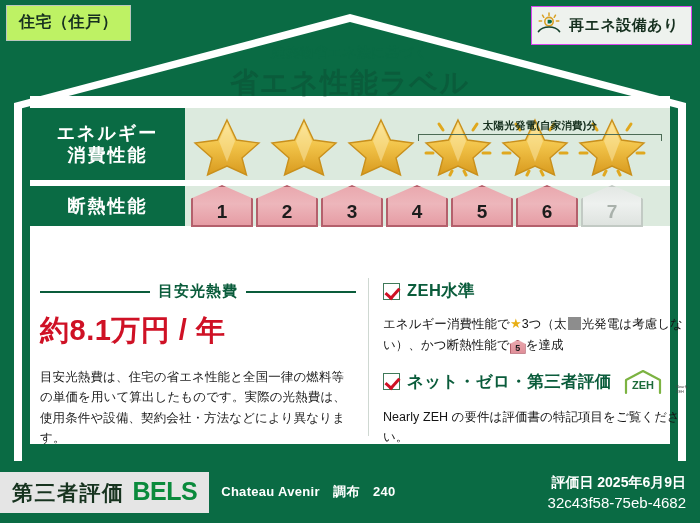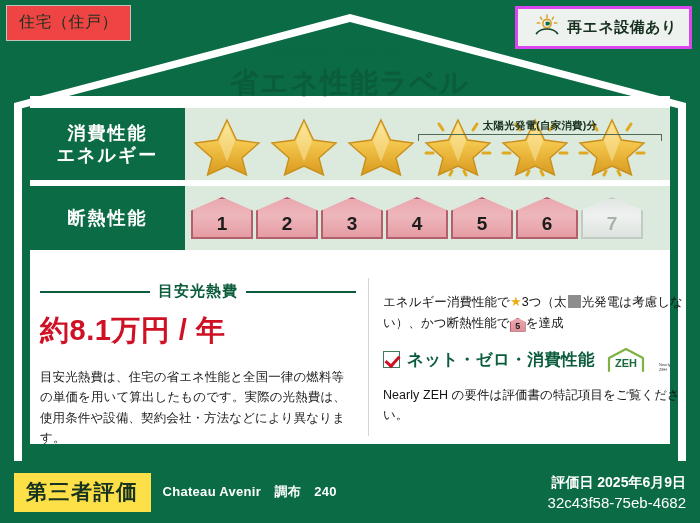--- a/index.html
+++ b/index.html
@@ -34,36 +34,36 @@
     position: absolute;
     left: 30px; top: 96px;
     width: 640px; height: 348px;
     background: #ffffff;
   }
 
   
   .top-tag {
     position: absolute;
     left: 6px; top: 5px;
-    background: #ef4444;
+    background: #bef264;
     border: 1px solid #b9c7bf;
     padding: 6px 12px 7px;
     font-size: 16px;
-    font-weight: normal;
+    font-weight: bold;
     color: #16301f;
     letter-spacing: .5px;
     z-index: 30;
   }
   
   .top-badge {
     position: absolute;
     right: 8px; top: 6px;
     background: #eef2ee;
-    border: 3px solid #d946ef;
-    padding: 5px 12px 6px 16px;
+    border: 1px solid #d946ef;
+    padding: 5px 12px 6px 4px;
     display: flex; align-items: center; gap: 7px;
     z-index: 30;
   }
   .top-badge .txt {
     font-size: 15px; font-weight: bold; color: #16301f; letter-spacing: .5px;
   }
 
   
   .title-block {
     position: absolute; left: 0; right: 0; top: 44px;
@@ -79,21 +79,21 @@
 
   
   .rows { position: absolute; left: 30px; top: 108px; width: 640px; }
   .rrow {
     display: flex; align-items: stretch;
     background: #dceade;
     height: 72px;
     margin-bottom: 6px;
     position: relative;
   }
-  .rrow.insul { height: 64px; text-align: center; }
+  .rrow.insul { height: 40px; text-align: center; }
   .rlabel {
     width: 155px; background: #0a6b44; color: #fff;
     display: flex; flex-direction: column;
     align-items: center; justify-content: center;
     font-size: 18px; font-weight: bold; letter-spacing: 2px;
     line-height: 1.25;
     flex: none;
   }
   .rrow.insul .rlabel { font-size: 18px; }
   .rbody { flex: 1; position: relative; display: flex; align-items: center; }
@@ -196,22 +196,21 @@
     display: inline-flex; align-items: flex-end; gap: 13px; vertical-align: -6px; margin-left: 4px;
   }
 
   
   .footer {
     position: absolute; left: 0; right: 0; bottom: 0; height: 62px;
     background: #0a6b44;
     display: flex; align-items: center;
   }
   .bels-box {
-    margin-left: 14px;
-    background: #fde047; padding: 5px 12px 6px;
+    background: #e5e5e5; padding: 5px 12px 6px;
     display: flex; align-items: baseline; gap: 8px;
   }
   .bels-jp { font-size: 21px; font-weight: bold; color: #17331f; letter-spacing: 1.5px; }
   .bels-en { font-size: 25px; font-weight: bold; color: #0a8a3c; letter-spacing: -.5px; }
   .bldg-name {
     margin-left: 12px; color: #fff; font-size: 13px; font-weight: bold; letter-spacing: .3px;
   }
   .footer-right {
     margin-left: auto; margin-right: 14px; text-align: right; color: #fff;
   }
@@ -249,22 +248,22 @@
 
   <div class="title-block">
     <div class="title-sub">建築物省エネ法に基づく</div>
     <div class="title-main">省エネ性能ラベル</div>
   </div>
 
   <div class="rows">
 
     <div class="rrow">
       <div class="rlabel">
+        <span>エネルギー</span>
         <span>消費性能</span>
-        <span>エネルギー</span>
       </div>
       <div class="rbody">
 
         <div class="solar-note">
           <div class="t">太陽光発電(自家消費)分</div>
           <div class="solar-bracket"></div>
         </div>
 
         <div class="stars">
 
@@ -365,48 +364,53 @@
       </div>
       <div class="cost-value">約8.1万円 / 年</div>
       <div class="cost-note">目安光熱費は、住宅の省エネ性能と全国一律の燃料等の単価を用いて算出したものです。実際の光熱費は、使用条件や設備、契約会社・方法などにより異なります。</div>
     </div>
 
     <div class="vdiv"></div>
 
     <div class="lower-right">
 
       <div>
+        <div class="check-line">
+          <span class="chk"></span>
+          <span class="chk-title">ZEH水準</span>
+        </div>
         <div class="chk-desc">
           <span>エネルギー消費性能で</span><span class="inline-star">★</span><span>3つ（太</span><span class="redact"></span><span>光発電は考慮しない）、かつ断熱性能で</span><span class="mini-grade">5</span><span>を達成</span>
         </div>
       </div>
 
       <div class="blk2">
         <div class="check-line">
           <span class="chk"></span>
-          <span class="chk-title">ネット・ゼロ・消費性能</span>
+          <span class="chk-title">ネット・ゼロ・第三者評価</span>
           <span class="zeh-logo">
             <svg width="40" height="26" viewBox="0 0 40 26">
               <path d="M3 24 V11 L20 2 L37 11 V24" fill="none" stroke="#7cb342" stroke-width="2.2" stroke-linecap="round" stroke-linejoin="round"></path>
               <text x="20" y="20" text-anchor="middle" font-family="Liberation Sans, sans-serif" font-size="11" font-weight="bold" fill="#1c6b3a">ZEH</text>
             </svg>
             <svg width="16" height="12" viewBox="0 0 16 12">
               <text x="0" y="5" font-family="Liberation Sans, sans-serif" font-size="4" fill="#444">Nearly</text>
               <text x="0" y="10" font-family="Liberation Sans, sans-serif" font-size="4" fill="#444">ZEH</text>
             </svg>
           </span>
         </div>
         <div class="chk-desc">Nearly ZEH の要件は評価書の特記項目をご覧ください。</div>
       </div>
     </div>
   </div>
 
   <div class="footer">
     <div class="bels-box">
       <span class="bels-jp">第三者評価</span>
+      <span class="bels-en">BELS</span>
     </div>
     <div class="bldg-name">Chateau Avenir　調布　240</div>
     <div class="footer-right">
       <div class="fr-date">評価日 2025年6月9日</div>
       <div class="fr-id">32c43f58-75eb-4682</div>
     </div>
   </div>
 
 </div>
 

